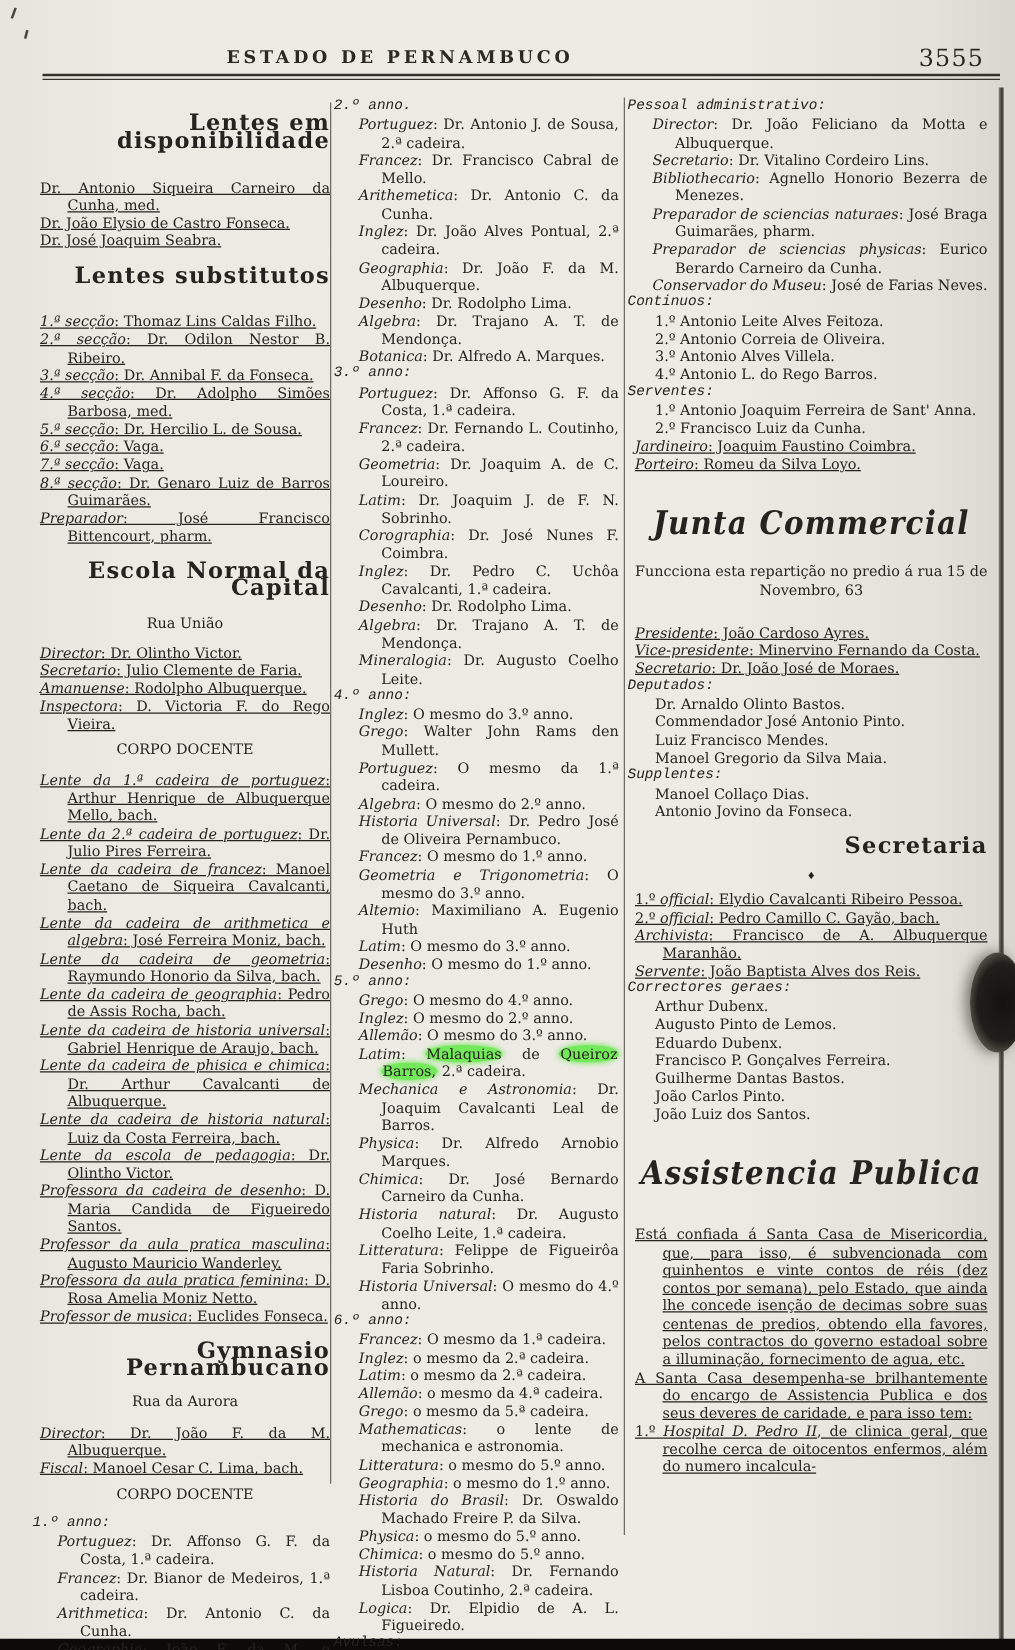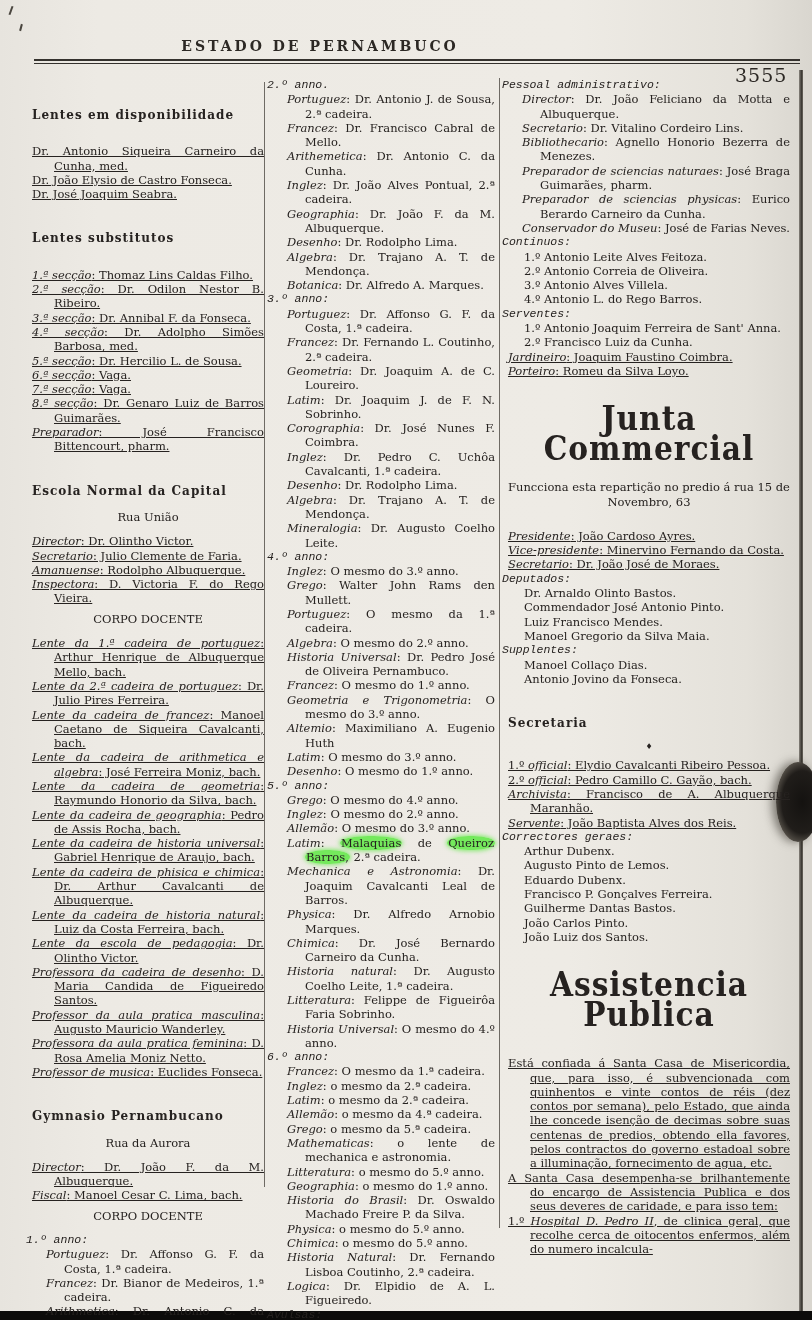--- a/index.html
+++ b/index.html
@@ -2,42 +2,42 @@
 <html><head>
 <meta charset="utf-8">
 <style>
   html,body{margin:0;padding:0;}
   #page{position:relative;width:812px;height:1320px;overflow:hidden;
         background:linear-gradient(90deg,#e7e4de 0%,#edeae4 12%,#eeebe5 70%,#e4e1da 92%,#d9d6cf 100%);
         font-family:"DejaVu Serif","Liberation Serif",serif;color:#262220;}
   
   .hdr-title{position:absolute;top:38px;left:0;width:640px;text-align:center;
              font-size:14px;letter-spacing:3px;font-weight:700;color:#2c2824;}
-  .hdr-page{position:absolute;top:36px;left:735px;font-size:19px;letter-spacing:1px;color:#2c2824;margin-top:28px;}
+  .hdr-page{position:absolute;top:36px;left:735px;font-size:19px;letter-spacing:1px;color:#2c2824;}
   .hdr-rule{position:absolute;left:34px;width:766px;background:#35322e;height:2px;}
   .hdr-rule.r1{top:59px;}
   .hdr-rule.r2{top:63px;height:1px;}
   
   .vdiv{position:absolute;width:1px;background:#6e6a64;}
   .binding-line{position:absolute;left:799px;top:70px;width:4px;height:1250px;
                 background:linear-gradient(90deg,#8a867f,#3c3933 60%,#6b675f);}
   .binding-hole{position:absolute;left:776px;top:762px;width:44px;height:80px;border-radius:50%;
                 background:radial-gradient(ellipse at 60% 50%,#141210 0%,#201d1a 55%,#57524a 75%,rgba(120,115,105,0) 100%);
                 box-shadow:-4px 0 10px rgba(40,36,30,.55);}
   .bottom-bar{position:absolute;left:0;top:1311px;width:812px;height:9px;background:#0c0b0a;}
   .speck{position:absolute;background:#4a463f;}
   
   .col{position:absolute;top:78px;font-size:11.5px;line-height:14.3px;}
   #col1{left:32px;width:232px;}
   #col2{left:273px;width:222px;}
   #col3{left:508px;width:282px;}
   .b{text-align:justify;}
-  .h1{font-weight:700;text-align:left;font-size:12px;letter-spacing:1px;margin:30px 0 12px 0;}
-  .display{font-weight:700;text-align:center;font-size:33px;line-height:30px;letter-spacing:1px;
-           margin:26px 0 16px 0;font-stretch:condensed;}
+  .h1{font-weight:700;text-align:right;font-size:18px;letter-spacing:1px;margin:14px 0 12px 0;}
+  .display{font-weight:700;text-align:center;font-size:26px;line-height:30px;letter-spacing:1px;
+           margin:26px 0 16px 0;font-stretch:condensed;font-style:italic;}
   .center{text-align:center;margin:6px 0 10px 0;}
   .e0{padding-left:22px;text-indent:-22px;text-decoration:underline;}
   .e1{margin-left:14px;padding-left:18px;text-indent:-18px;}
   .y{margin-left:-6px;font-family:Liberation Mono, monospace;}
   .n1{margin-left:16px;padding-left:16px;text-indent:-16px;}
   .mark{text-align:center;font-size:8px;line-height:10px;margin:2px 0 6px 0;}
   .lbl{font-style:italic;}
   .hl{background:#74e95c;border-radius:45%/50%;box-shadow:0 0 4px 1px rgba(116,233,92,.85);padding:0 1px;}
   .sp{height:10px;}
 </style>

